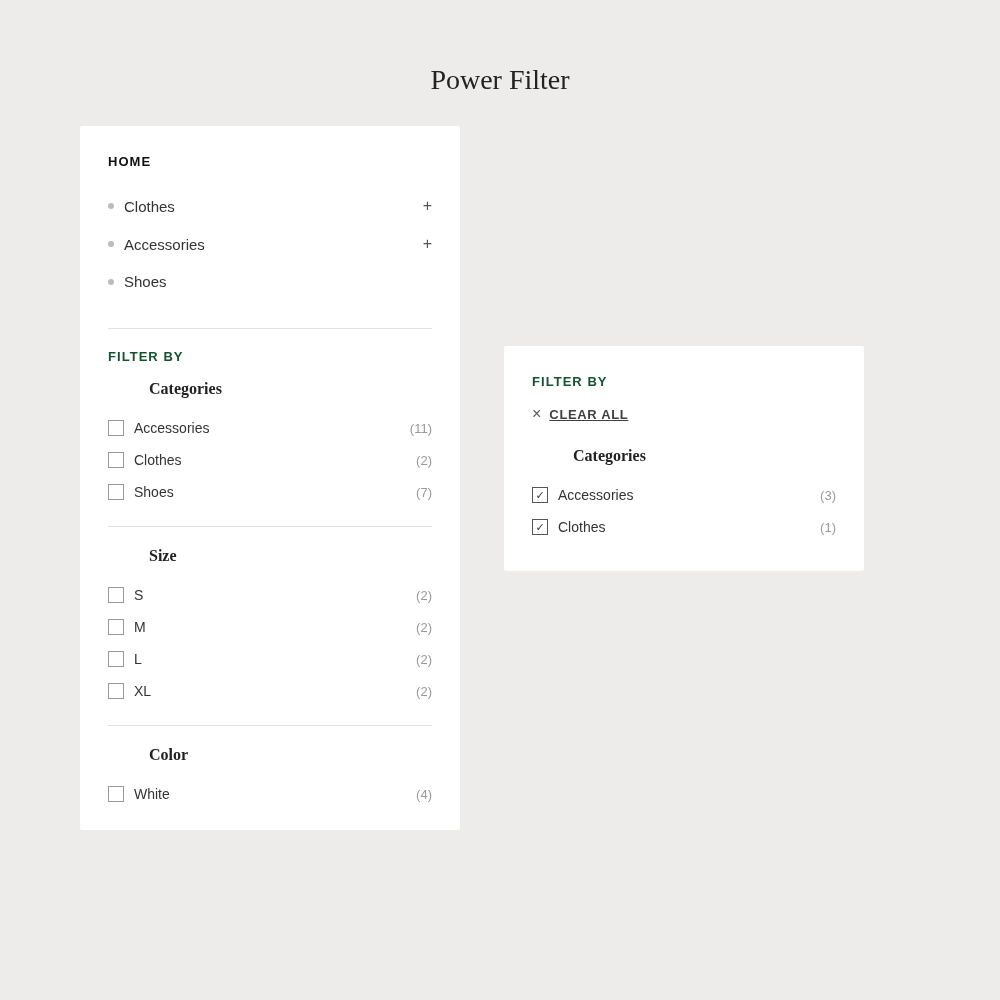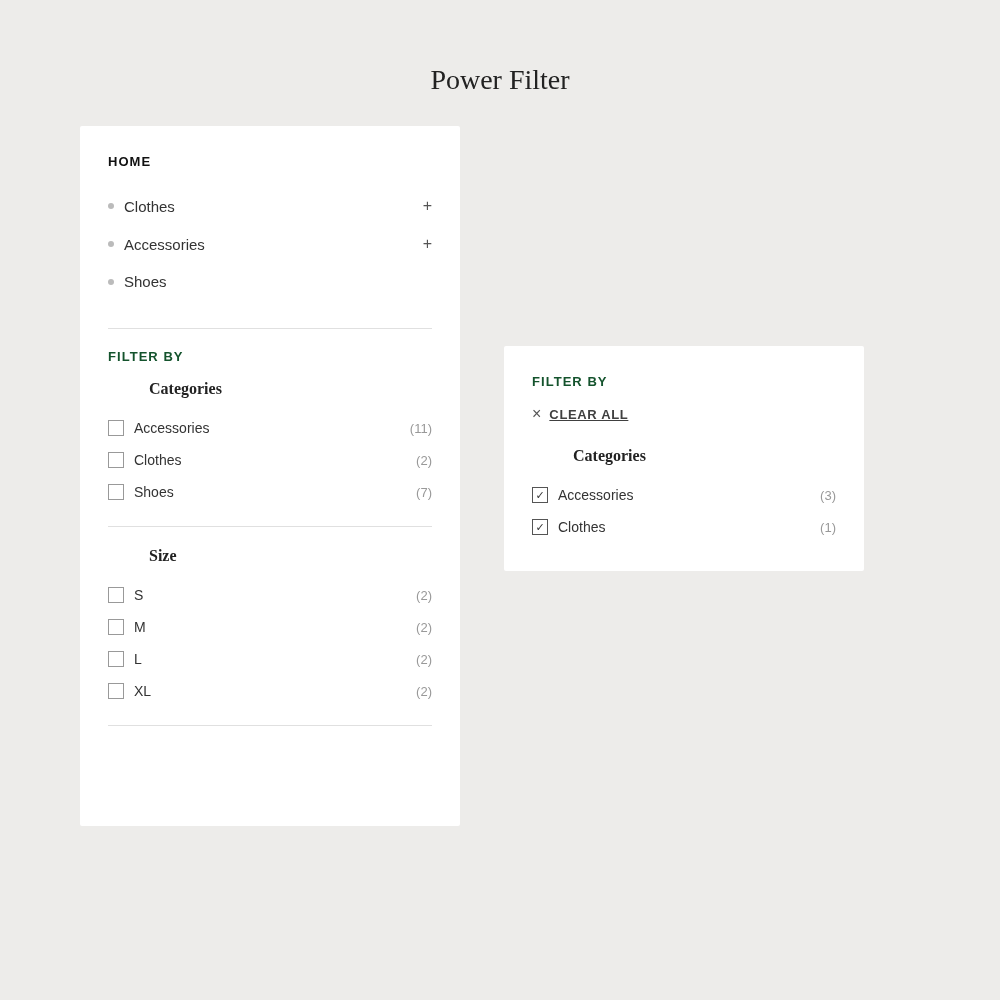--- a/index.html
+++ b/index.html
@@ -277,20 +277,32 @@
               <span class="checkbox"></span>
               <span>XL</span>
             </span>
             <span class="filter-count">(2)</span>
           </li>
         </ul>
       </div>
 
       <hr class="divider" style="margin-top:18px;">
 
+      <div>
+        <div class="filter-group-title">Color</div>
+        <ul class="filter-list">
+          <li class="filter-item">
+            <span class="filter-item-left">
+              <span class="checkbox"></span>
+              <span>White</span>
+            </span>
+            <span class="filter-count">(4)</span>
+          </li>
+        </ul>
+      </div>
 
     </div>
   </div>
 
   <div class="right-panel" style="margin-top: 220px;">
     <div class="filter-section-title">FILTER BY</div>
 
     <div class="clear-all-row">
       <span class="clear-x">×</span>
       <span class="clear-all-text">CLEAR ALL</span>

